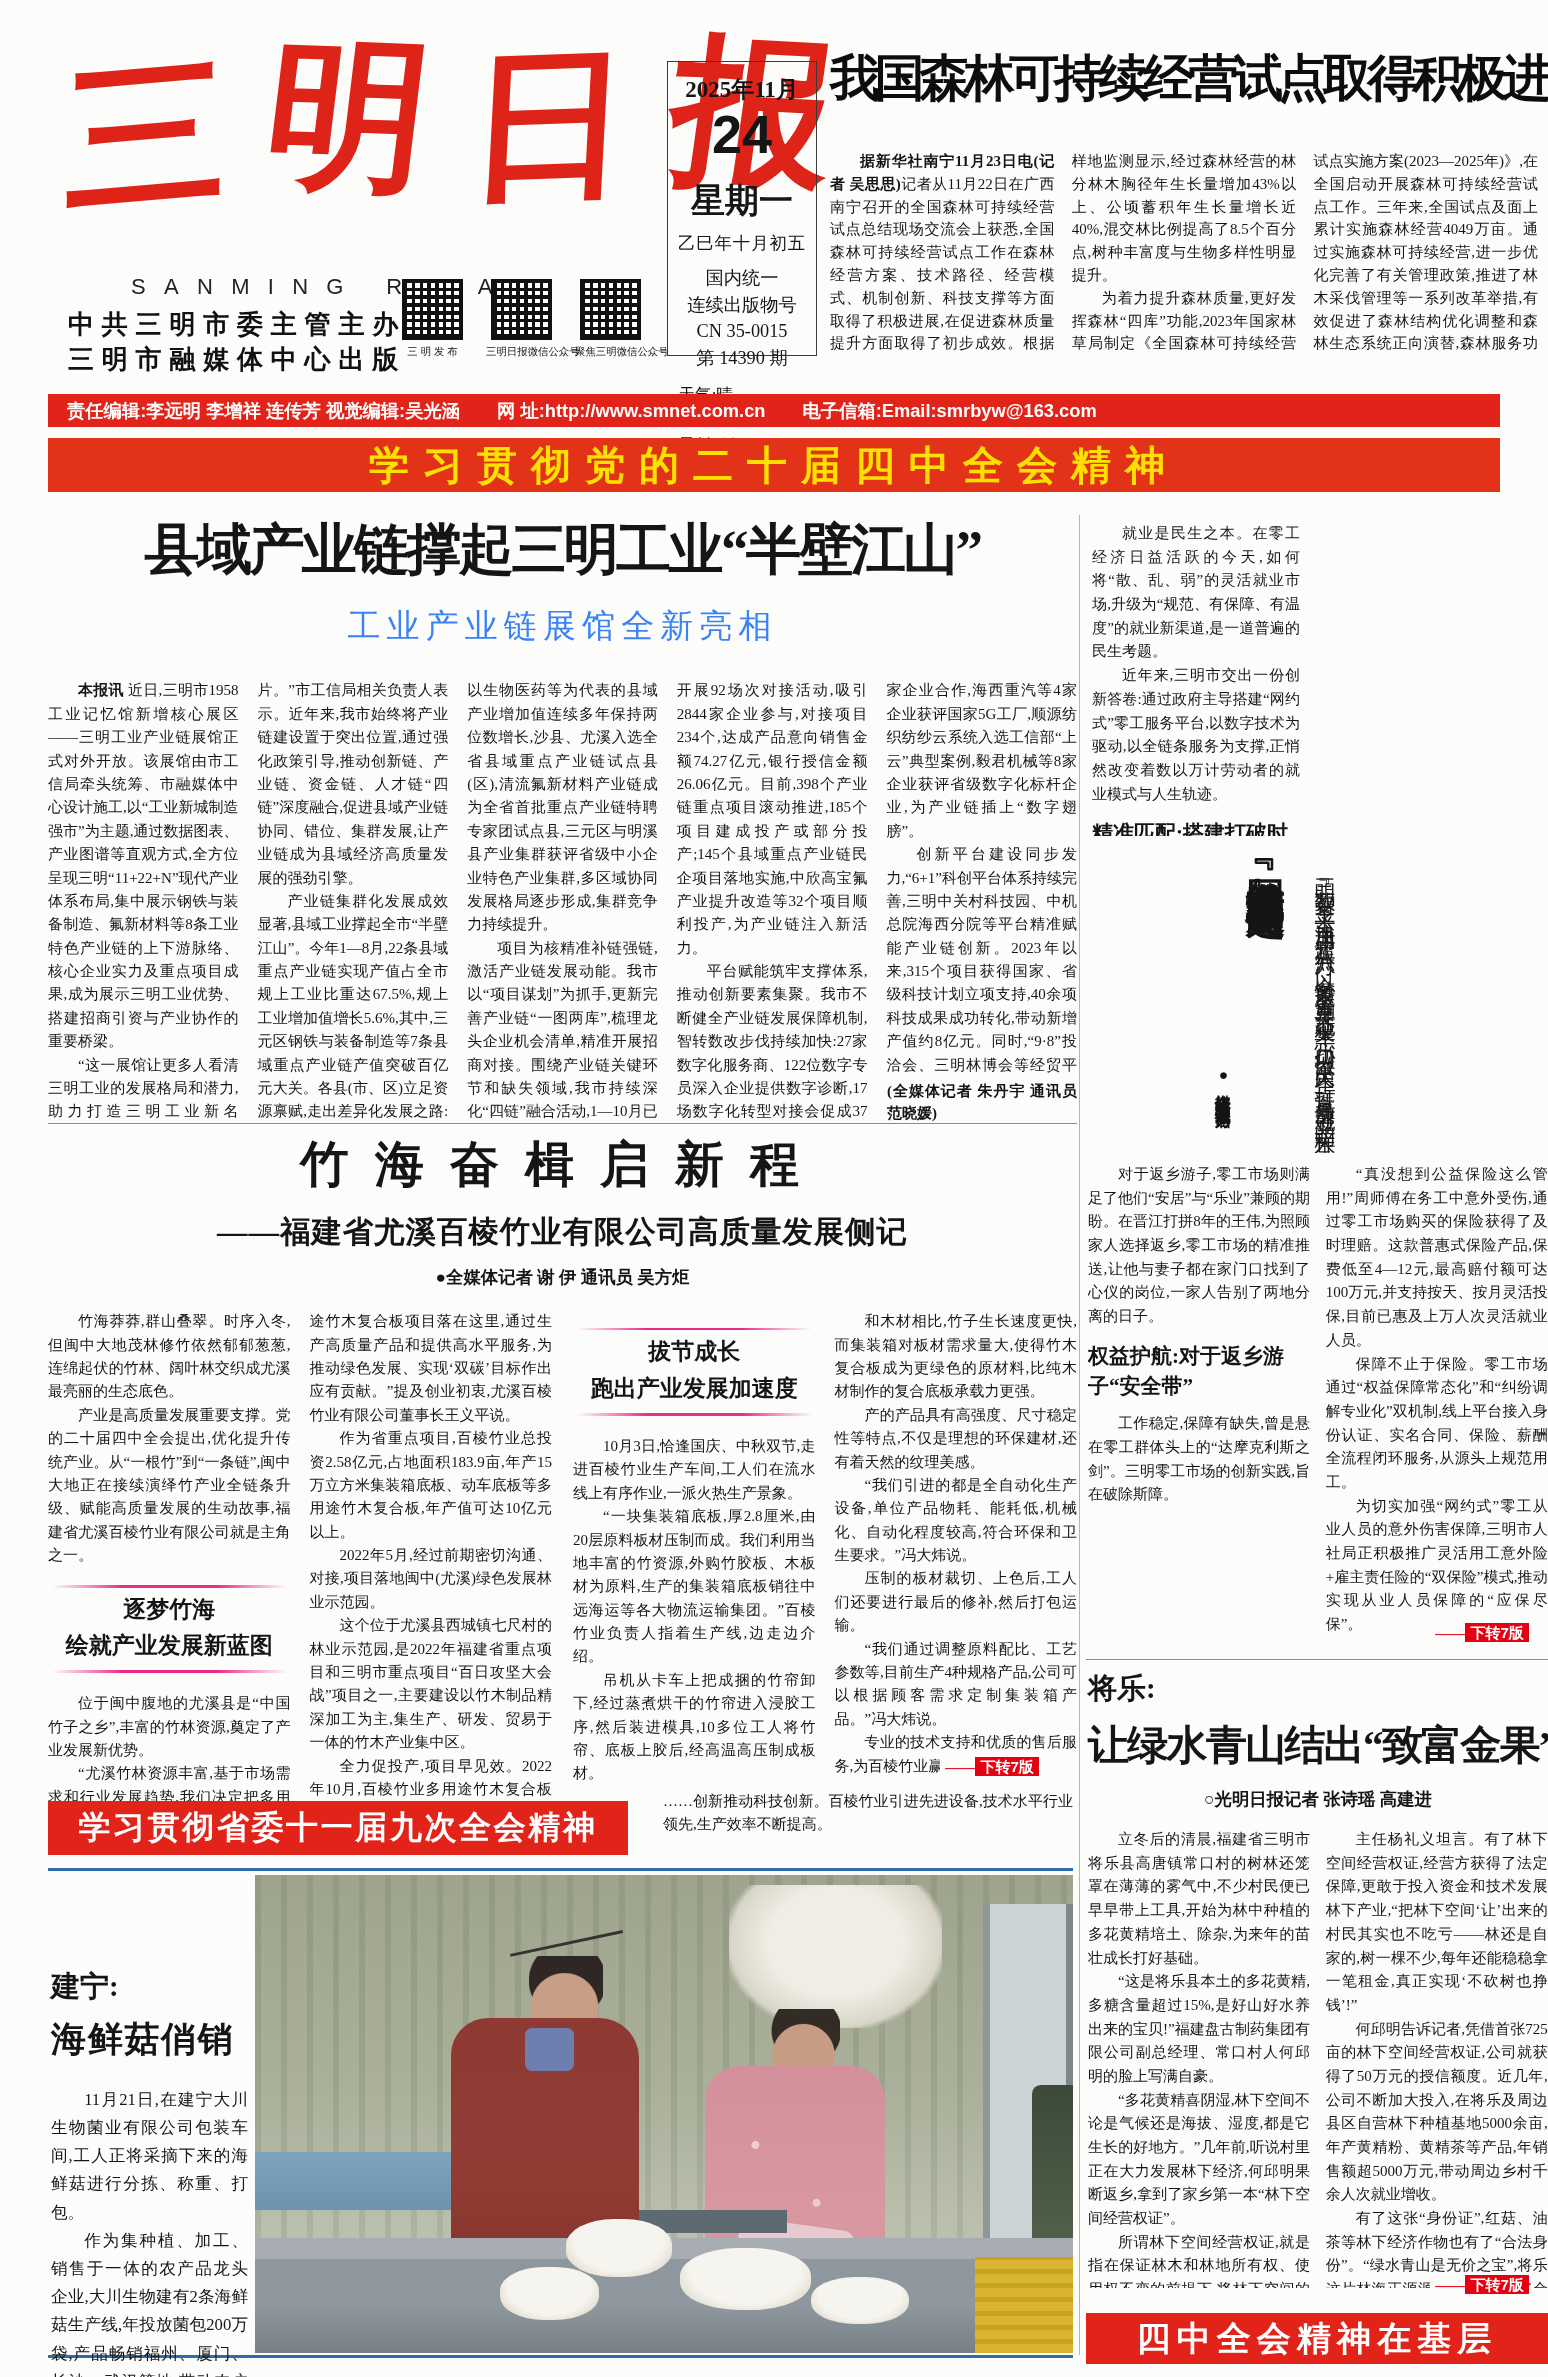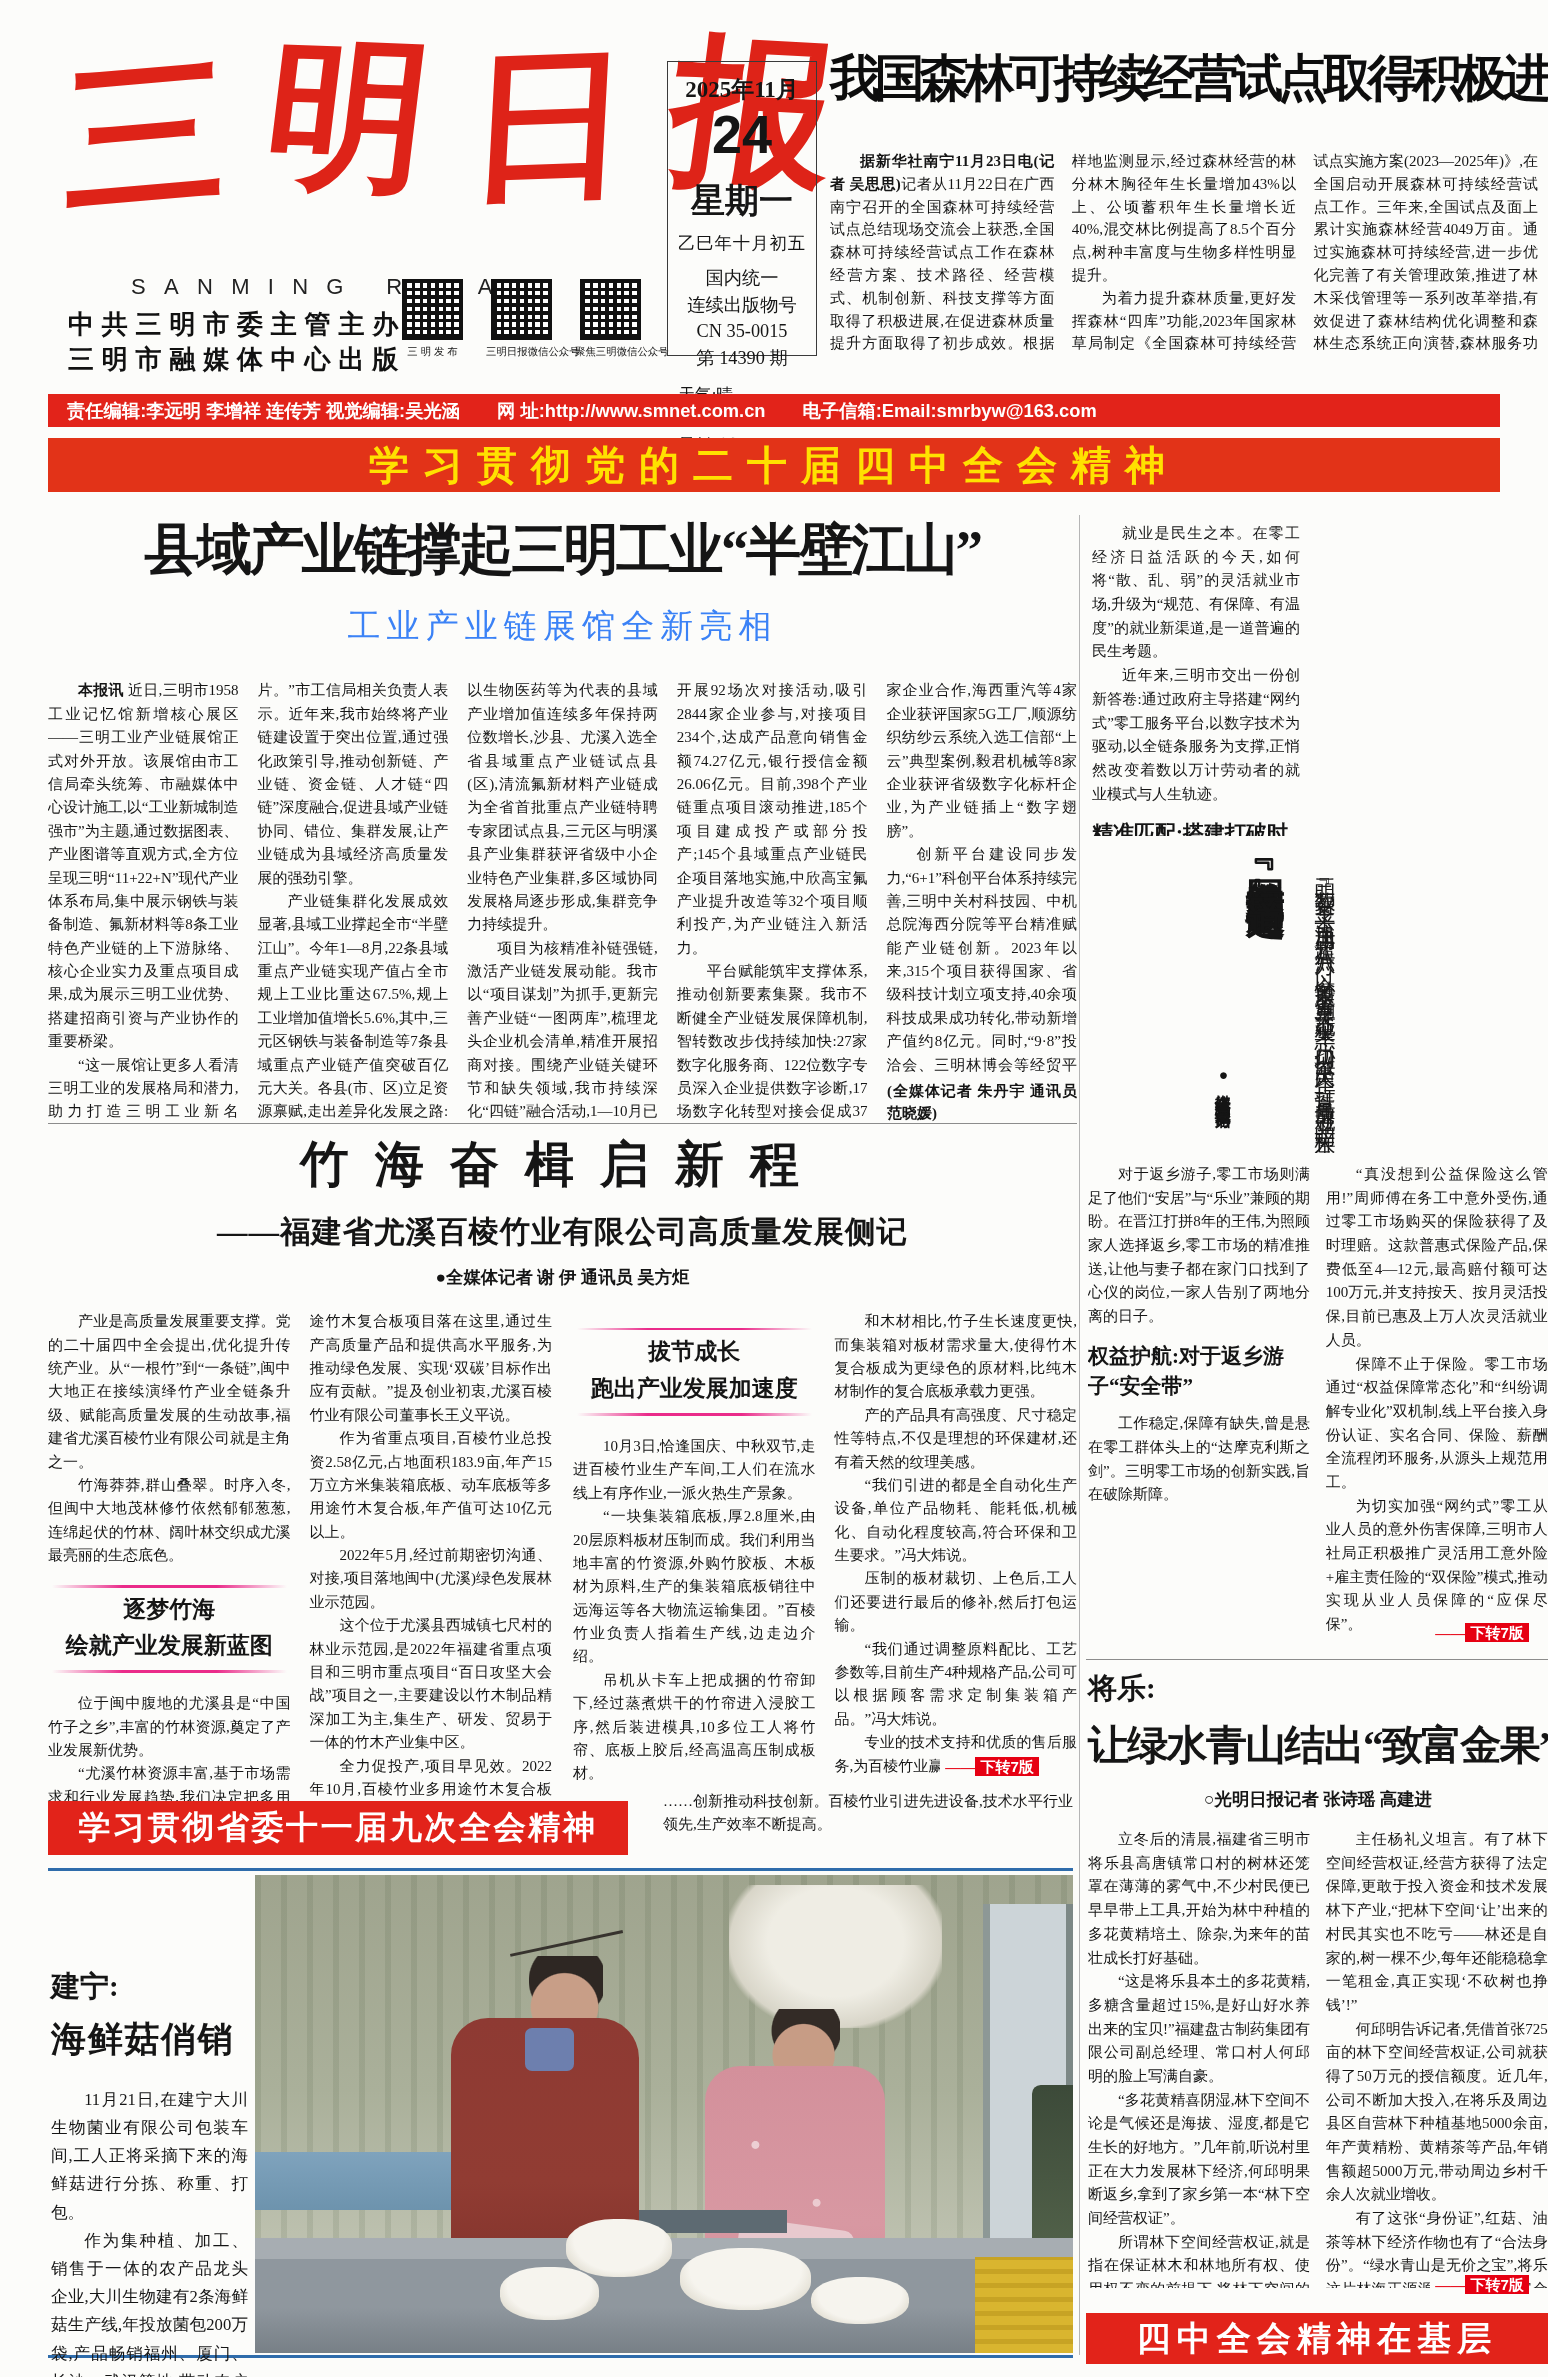--- a/index.html
+++ b/index.html
@@ -203,21 +203,21 @@
   </div>
 
   <div class="hrule" style="left:48px; top:1123px; width:1029px; height:0.9px;"></div>
 
   <div class="bamboo">
     <div class="bamboo-headline">竹海奋楫启新程</div>
     <div class="bamboo-subtitle">——福建省尤溪百棱竹业有限公司高质量发展侧记</div>
     <div class="bamboo-byline">●全媒体记者 谢 伊 通讯员 吴方炬</div>
     <div class="bamboo-body">
       <div class="bamboo-sec news">
-        <span><p>产业是高质量发展重要支撑。党的二十届四中全会提出,优化提升传统产业。从“一根竹”到“一条链”,闽中大地正在接续演绎竹产业全链条升级、赋能高质量发展的生动故事,福建省尤溪百棱竹业有限公司就是主角之一。</p><p>竹海莽莽,群山叠翠。时序入冬,但闽中大地茂林修竹依然郁郁葱葱,连绵起伏的竹林、阔叶林交织成尤溪最亮丽的生态底色。</p></span>
+        <span><p>竹海莽莽,群山叠翠。时序入冬,但闽中大地茂林修竹依然郁郁葱葱,连绵起伏的竹林、阔叶林交织成尤溪最亮丽的生态底色。</p><p>产业是高质量发展重要支撑。党的二十届四中全会提出,优化提升传统产业。从“一根竹”到“一条链”,闽中大地正在接续演绎竹产业全链条升级、赋能高质量发展的生动故事,福建省尤溪百棱竹业有限公司就是主角之一。</p></span>
         <div class="subhead-box">
           <span class="rule"></span>
           <span class="shb-t">逐梦竹海</span>
           <span class="shb-b">绘就产业发展新蓝图</span>
           <span class="rule"></span>
         </div>
         <span><p>位于闽中腹地的尤溪县是“中国竹子之乡”,丰富的竹林资源,奠定了产业发展新优势。</p><p>“尤溪竹林资源丰富,基于市场需求和行业发展趋势,我们决定把多用途竹木复合板项目落在这里,通过生产高质量产品和提供高水平服务,为推动绿色发展、实现‘双碳’目标作出应有贡献。”提及创业初衷,尤溪百棱竹业有限公司董事长王义平说。</p><p>作为省重点项目,百棱竹业总投资2.58亿元,占地面积183.9亩,年产15万立方米集装箱底板、动车底板等多用途竹木复合板,年产值可达10亿元以上。</p><p>2022年5月,经过前期密切沟通、对接,项目落地闽中(尤溪)绿色发展林业示范园。</p><p>这个位于尤溪县西城镇七尺村的林业示范园,是2022年福建省重点项目和三明市重点项目“百日攻坚大会战”项目之一,主要建设以竹木制品精深加工为主,集生产、研发、贸易于一体的竹木产业集中区。</p><p>全力促投产,项目早见效。2022年10月,百棱竹业多用途竹木复合板项目开工建设。“原来准备当年年底动工,没想到10月就开工了,比原计划提前了2个月,感谢政府的大力支持。”百棱竹业办公室主任吴方炬说。</p></span>
       </div>
       <div class="bamboo-sec news">
         <div class="subhead-box">

